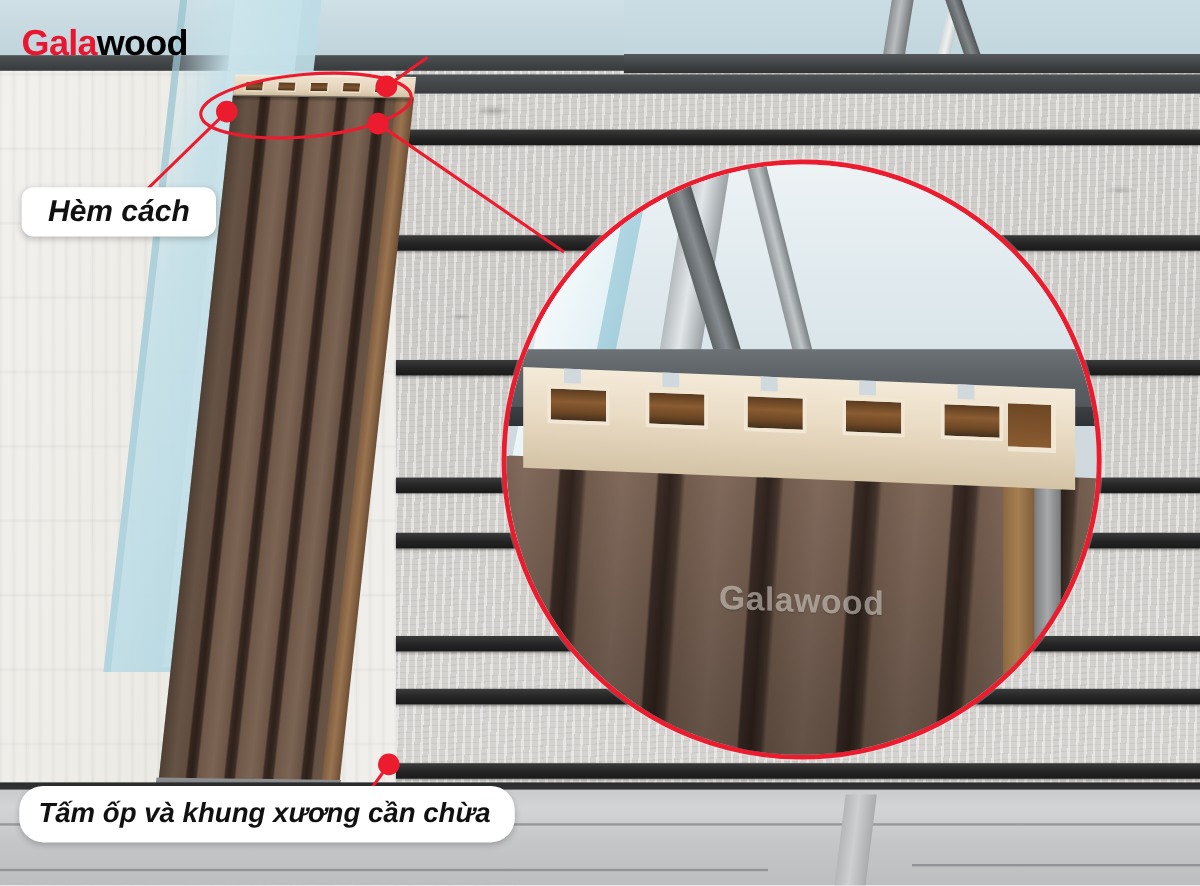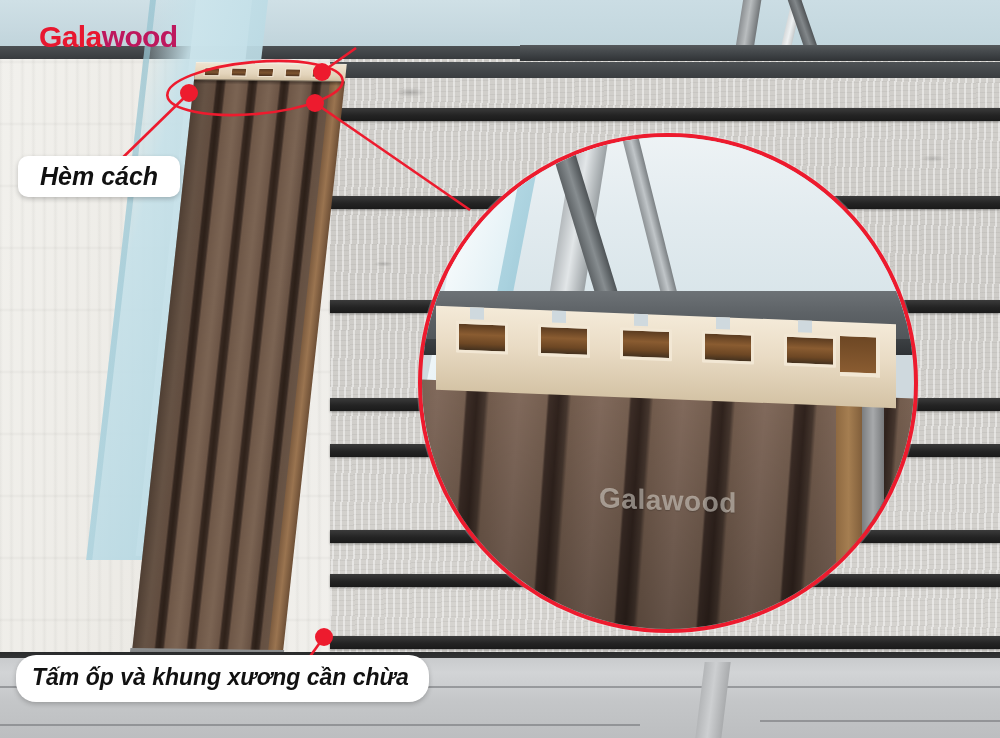--- a/index.html
+++ b/index.html
@@ -301,22 +301,22 @@
     display:block;
   }
   #label-note div { text-align:left; }
 
   
   #logo {
     position:absolute; left:18px; top:22px;
     font-size:30px; font-weight:bold; letter-spacing:-0.6px;
     line-height:1;
   }
-  #logo .gala { color:#E8172F;margin-left:21px; }
-  #logo .wood { color:#be185d; }
+  #logo .gala { color:#E8172F; }
+  #logo .wood { color:#000000; }
 </style>
 </head>
 <body>
 
 <div id="stage">
 
   <div class="layer floor-left"></div>
   <div class="layer wall-stone"></div>
 
   <div class="layer batten" style="top:108px"></div>

